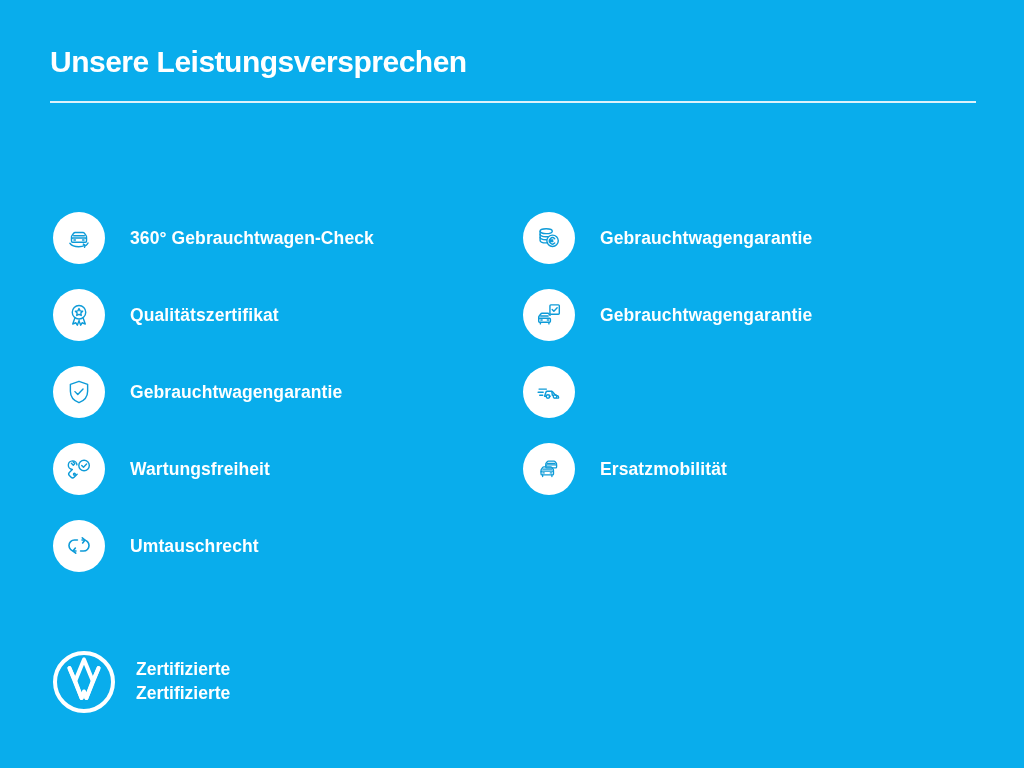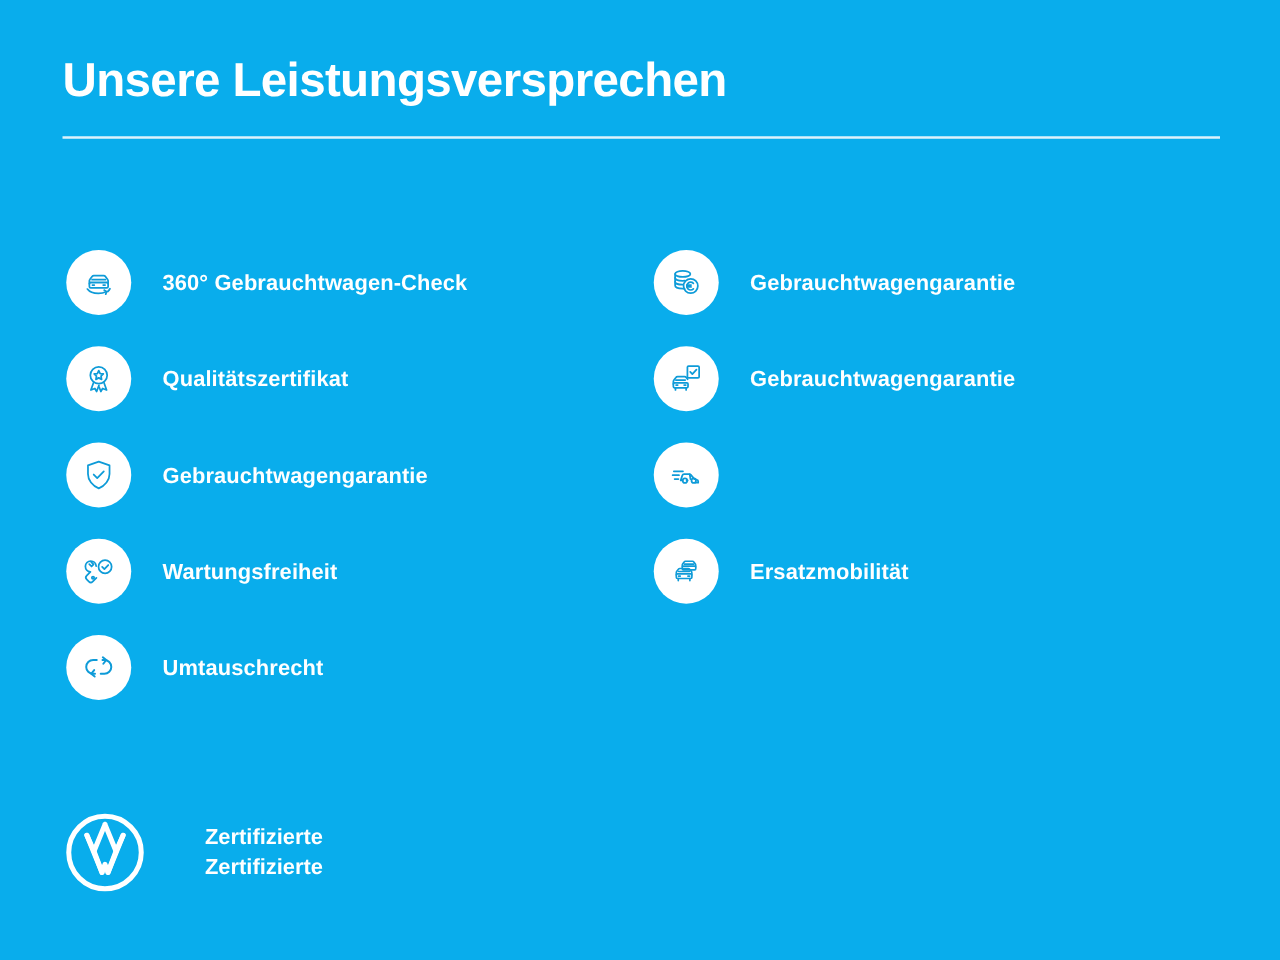--- a/index.html
+++ b/index.html
@@ -22,39 +22,39 @@
   }
 
   
   .header {
     position: absolute;
     left: 50px;
     top: 46px;
     width: 926px;
   }
   .page-title {
-    font-size: 38px;
+    font-size: 30px;
     font-weight: bold;
     color: #FFFFFF;
     letter-spacing: -0.5px;
     line-height: 1.05;
     white-space: nowrap;
   }
   .title-divider {
     margin-top: 23px;
     height: 2px;
     width: 926px;
     background: #DDF2FB;
   }
 
   
   .columns {
     position: absolute;
     left: 0;
-    top: 200px;
+    top: 212px;
     width: 1024px;
     display: flex;
   }
   .col {
     display: flex;
     flex-direction: column;
   }
   .col-left  { margin-left: 53px;  width: 470px; }
   .col-right { margin-left: 0px;   width: 420px; }
 
@@ -88,21 +88,20 @@
     white-space: nowrap;
   }
 
   
   .brand {
     position: absolute;
     left: 52px;
     top: 650px;
     display: flex;
     align-items: center;
-    gap: 28px;
   }
   .vw-logo {
     width: 64px;
     height: 64px;
     min-width: 64px;
   }
   .brand-text {
     margin-left: 20px;
     color: #FFFFFF;
     font-size: 17.5px;

